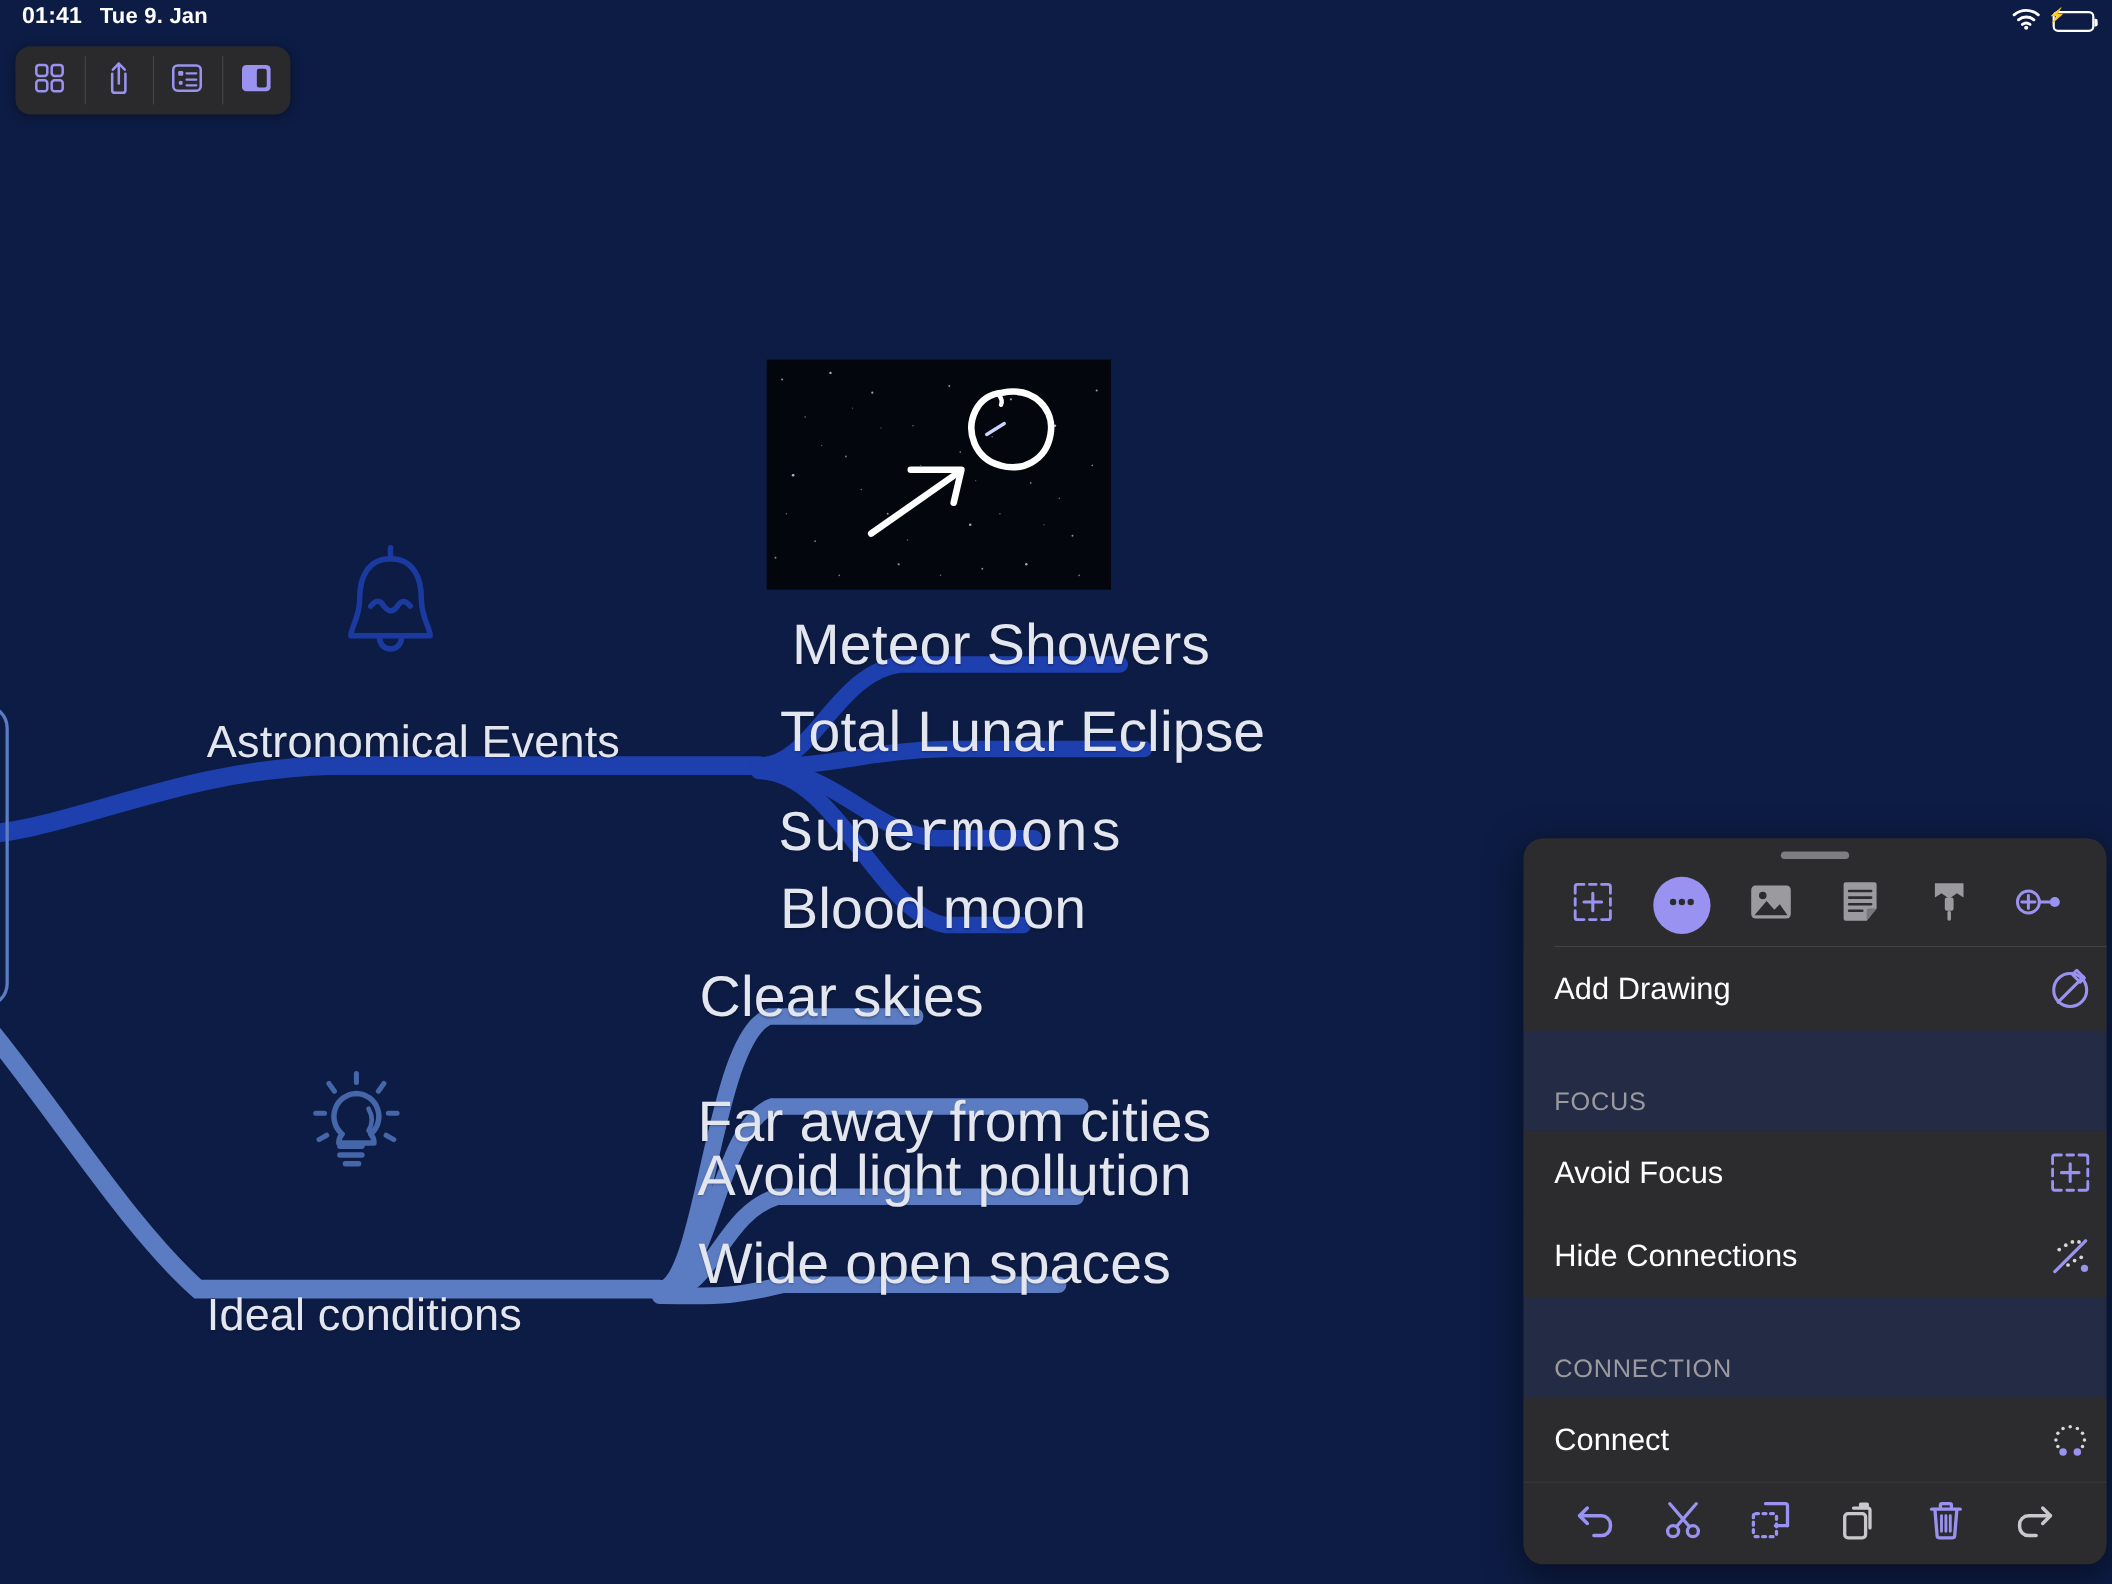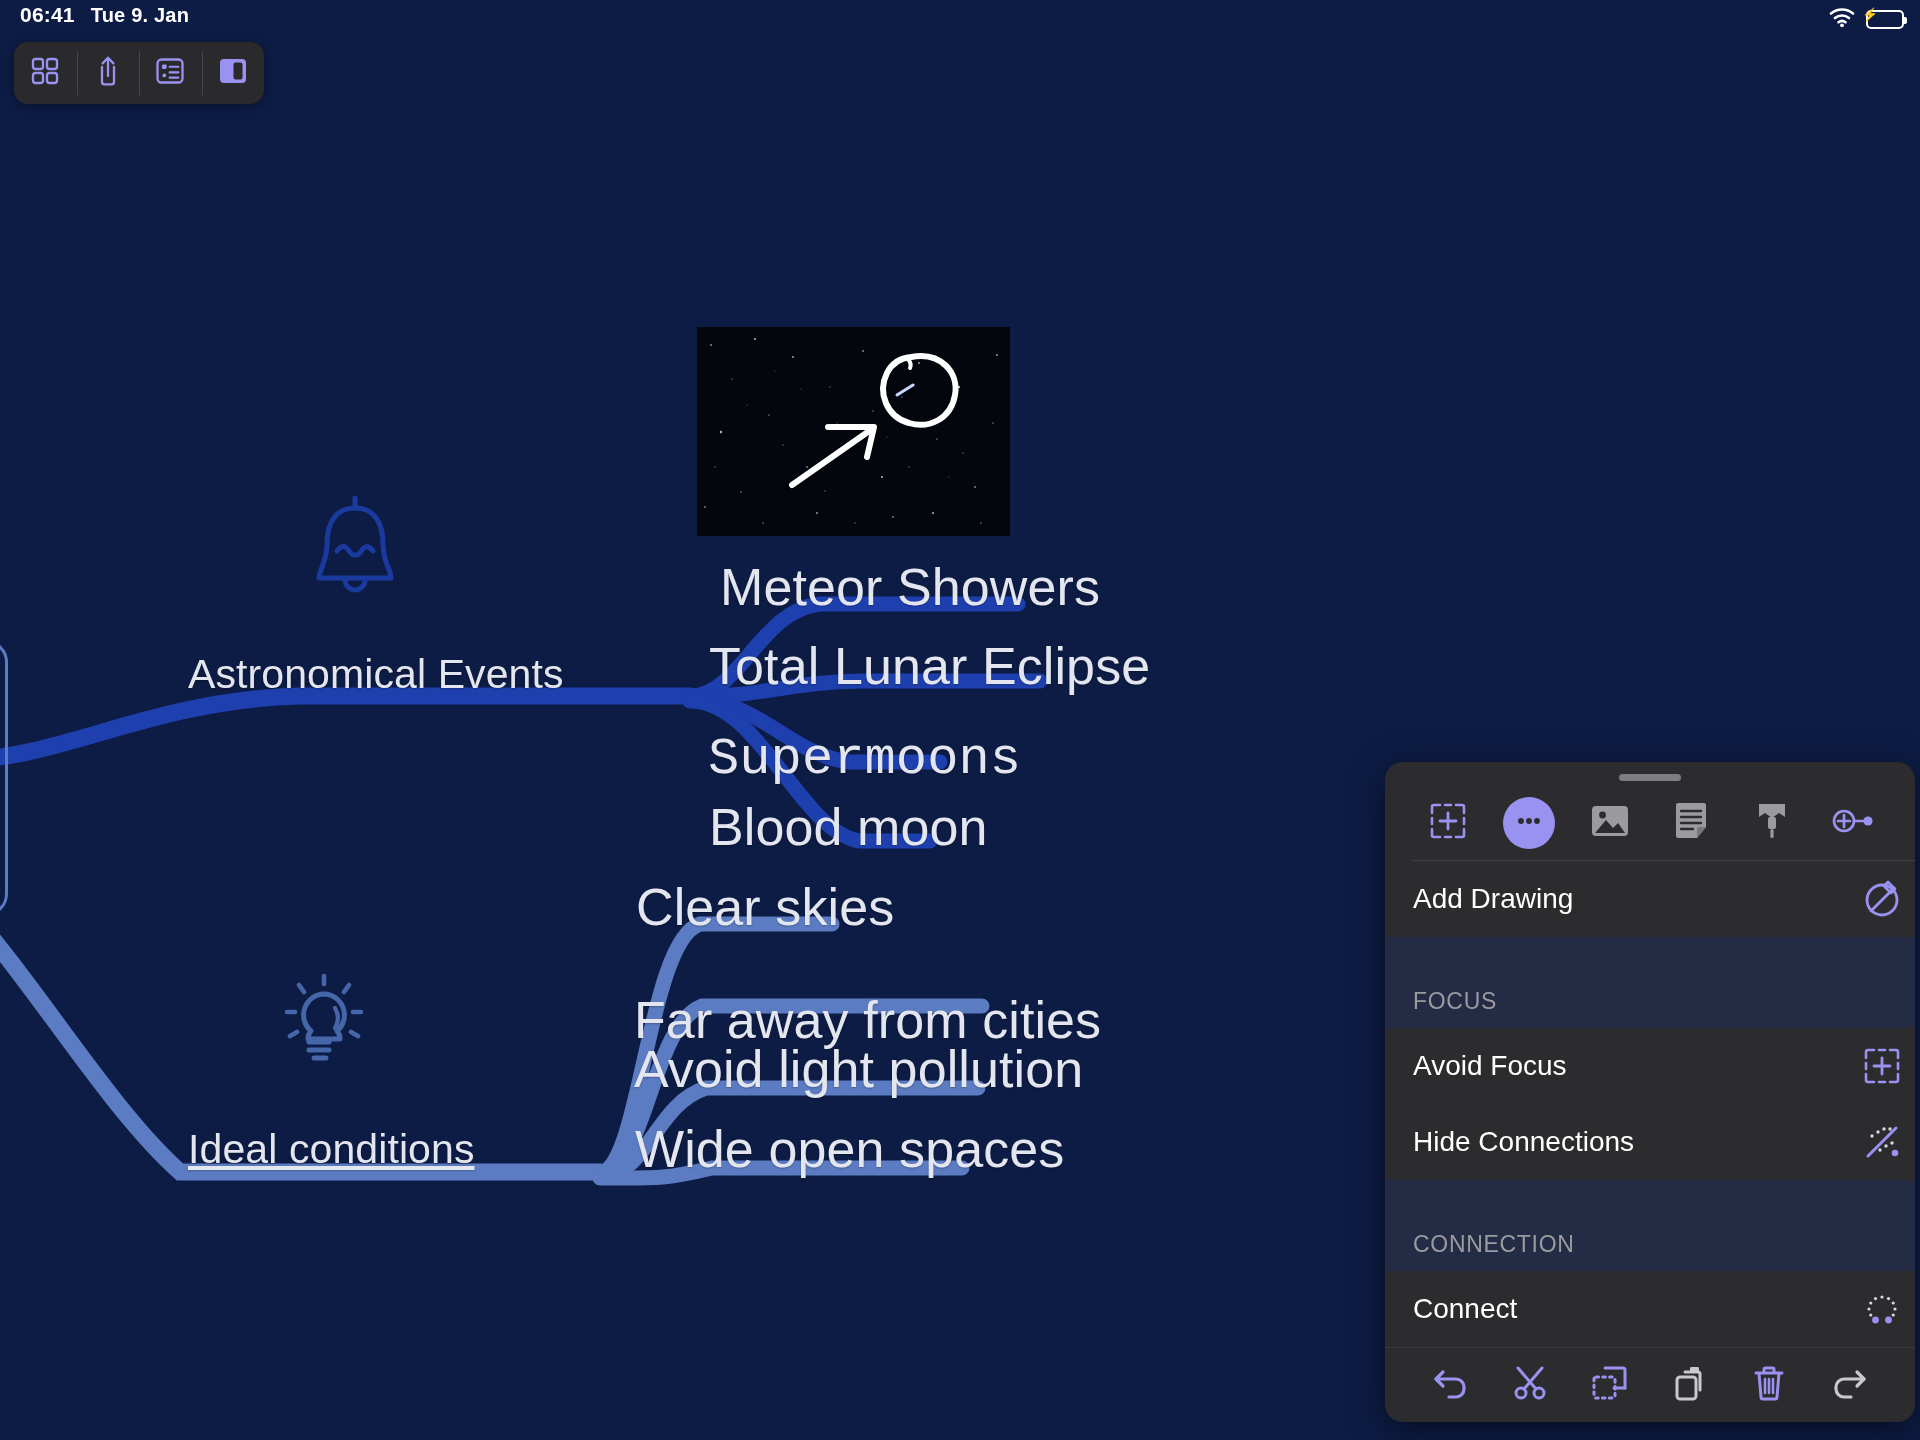--- a/index.html
+++ b/index.html
@@ -111,21 +111,21 @@
     display:flex; align-items:center; justify-content:space-around; padding:0 26px;
     border-top:1px solid #3a3a3c;
   }
   #panel-actions .act{ width:52px;height:52px;display:flex;align-items:center;justify-content:center;cursor:pointer;}
 </style>
 </head>
 <body>
 
 <div id="status-bar">
   <div id="status-left">
-    <span id="status-time">06:41</span>
+    <span id="status-time">01:41</span>
     <span id="status-date">Tue 9. Jan</span>
   </div>
   <div id="status-right">
     <span>
       <svg width="26" height="20" viewBox="0 0 26 20">
         <path d="M2 6.5 A17 17 0 0 1 24 6.5" stroke="#fff" stroke-width="2.6" fill="none" stroke-linecap="round"></path>
         <path d="M6 11 A11 11 0 0 1 20 11" stroke="#fff" stroke-width="2.6" fill="none" stroke-linecap="round"></path>
         <path d="M9.5 15.2 A6 6 0 0 1 16.5 15.2" stroke="#fff" stroke-width="2.6" fill="none" stroke-linecap="round"></path>
         <circle cx="13" cy="18.3" r="1.9" fill="#fff"></circle>
       </svg>
@@ -275,21 +275,21 @@
     </svg>
   </div>
 
   <div class="node-label node-l1" style="left:188px; top:651px;">Astronomical Events</div>
 
   <div class="node-label node-l2" style="left:720px; top:557px;">Meteor Showers</div>
   <div class="node-label node-l2" style="left:709px; top:636px;">Total Lunar Eclipse</div>
   <div class="node-label node-l2" style="left:708px; top:730px;font-family:Liberation Mono, monospace;">Supermoons</div>
   <div class="node-label node-l2" style="left:709px; top:797px;">Blood moon</div>
 
-  <div class="node-label node-l1" style="left:188px; top:1126px;text-decoration:underline;">Ideal conditions</div>
+  <div class="node-label node-l1" style="left:188px; top:1172px;">Ideal conditions</div>
 
   <div class="node-label node-l2" style="left:636px; top:877px;">Clear skies</div>
   <div class="node-label node-l2" style="left:634px; top:958px;margin-top:32px;">Far away from cities</div>
   <div class="node-label node-l2" style="left:634px; top:1039px;">Avoid light pollution</div>
   <div class="node-label node-l2" style="left:635px; top:1119px;">Wide open spaces</div>
 </div>
 
 <div id="context-panel">
 
   <div id="panel-grabber"></div>

